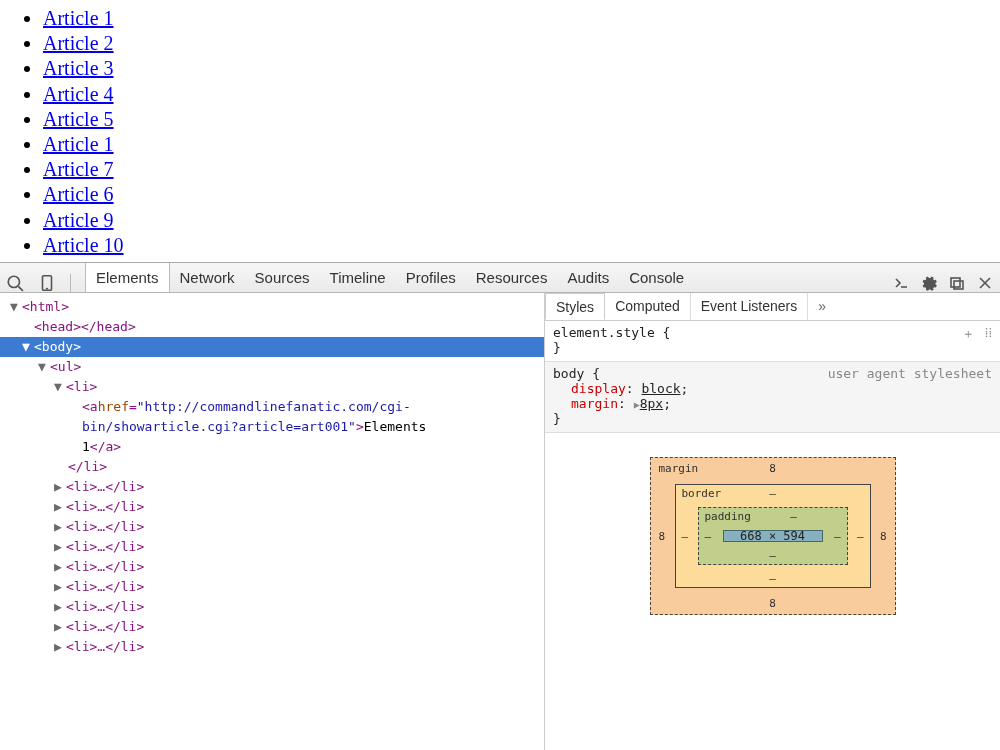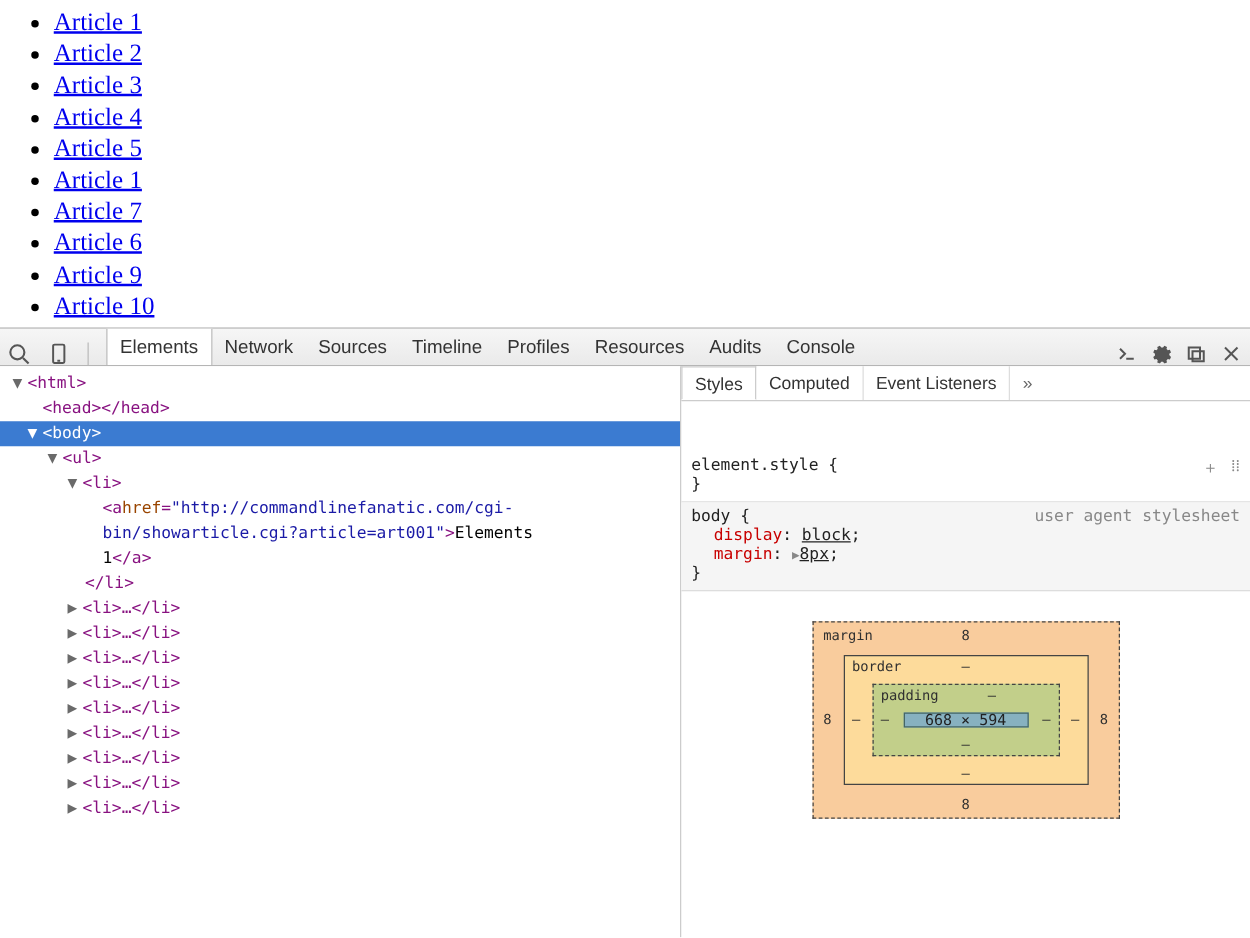--- a/index.html
+++ b/index.html
@@ -31,21 +31,21 @@
   .dom-row.sel .t-tag, .dom-row.sel .t-attr, .dom-row.sel .t-val, .dom-row.sel .t-punc { color: #fff; }
   .tw { display: inline-block; width: 12px; color: #6a6a6a; }
   .tw.sel { color: #fff; }
   .t-tag { color: #881280; }
   .t-attr { color: #994500; }
   .t-val { color: #1a1aa6; }
   .t-text { color: #000; }
   .t-punc { color: #881280; }
   .indent { display:inline-block; }
 
-  .styles-panel { flex: 1; display: flex; flex-direction: column; min-width: 0; gap: 40px; }
+  .styles-panel { flex: 1; display: flex; flex-direction: column; min-width: 0; }
   .styles-tabs { display: flex; align-items: center; height: 28px; border-bottom: 1px solid #ccc; background: #fff; font-size: 14px; }
   .styles-tab { padding: 0 10px; height: 100%; display: flex; align-items: center; border-right: 1px solid #ddd; color: #333; cursor: default; }
   .styles-tab.active { border: 1px solid #ccc; border-bottom: 1px solid #fff; margin-bottom: -1px; background: #fff; }
   .styles-tabs .more { padding: 0 10px; color: #666; }
   .styles-body { flex: 1; overflow: hidden; font-family: Menlo, Consolas, monospace; font-size: 13px; }
   .rule { padding: 4px 8px 6px 8px; border-bottom: 1px solid #ddd; position: relative; }
   .rule.ua { background: #f5f5f5; }
   .rule .selector { color: #222; }
   .rule .origin { position: absolute; right: 8px; top: 4px; color: #888; font-family: Menlo, Consolas, monospace; margin-left: 12px; }
   .rule .plus-icons { position: absolute; right: 8px; top: 4px; display: flex; gap: 10px; color: #888; }

